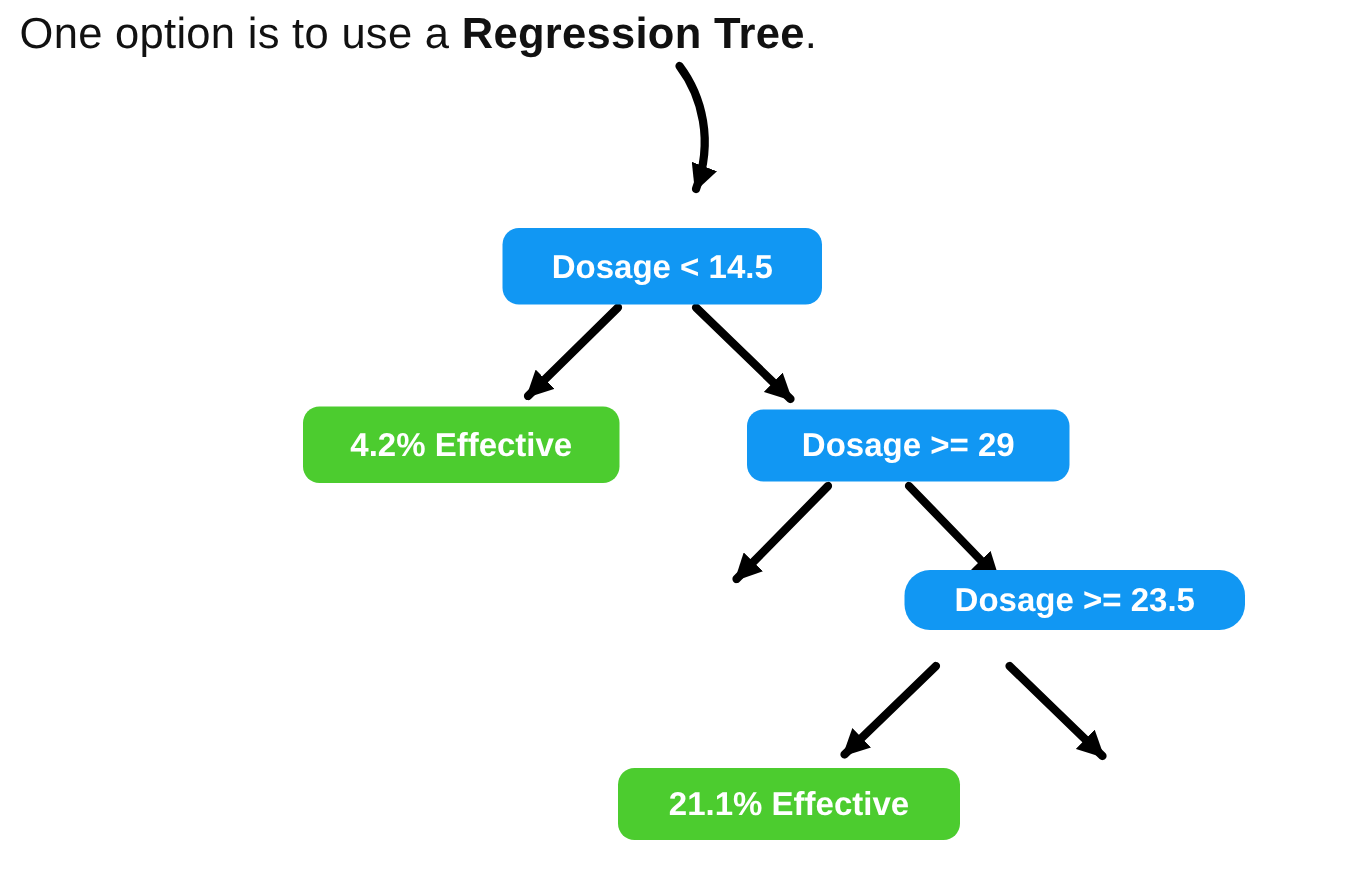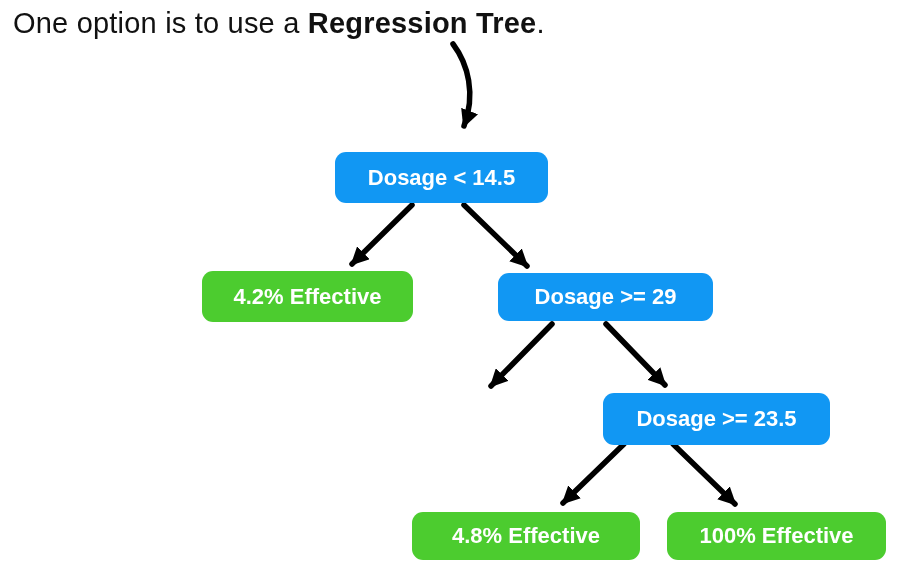--- a/index.html
+++ b/index.html
@@ -43,21 +43,21 @@
     justify-content: center;
     border-radius: 11px;
     font-size: 22px;
     font-weight: 700;
     white-space: nowrap;
   }
   .n0 { left: 335px; top: 152px; width: 213px; height: 51px; }
   .n1 { left: 182px; top: 271px; width: 211px; height: 51px; margin-left: 20px; }
   .n2 { left: 473px; top: 273px; width: 215px; height: 48px; }
   .n3 { left: 343px; top: 393px; width: 205px; height: 48px; }
-  .n4 { left: 603px; top: 393px; width: 227px; height: 52px; }
+  .n4 { left: 603px; top: 380px; width: 227px; height: 40px; border-radius: 17px; }
   .n5 { left: 412px; top: 512px; width: 228px; height: 48px; }
   .n6 { left: 667px; top: 512px; width: 219px; height: 48px; }
 </style>
 </head>
 <body style="background: rgb(255, 255, 255);">
 
 <div class="canvas">
 
   <div class="title" style="color: rgb(17, 17, 17);">
     <span>One option is to use a </span><span class="bold">Regression Tree</span><span>.</span>
@@ -75,16 +75,15 @@
     <line class="arrow-line" x1="552" y1="324" x2="491" y2="386" stroke-width="5.5" stroke-linecap="round" marker-end="url(#ah)" stroke="#000000"></line>
     <line class="arrow-line" x1="606" y1="324" x2="665" y2="385" stroke-width="5.5" stroke-linecap="round" marker-end="url(#ah)" stroke="#000000"></line>
     <line class="arrow-line" x1="624" y1="444" x2="563" y2="503" stroke-width="5.5" stroke-linecap="round" marker-end="url(#ah)" stroke="#000000"></line>
     <line class="arrow-line" x1="673" y1="444" x2="735" y2="504" stroke-width="5.5" stroke-linecap="round" marker-end="url(#ah)" stroke="#000000"></line>
   </svg>
 
   <div class="node n0 decision" style="background: rgb(17, 151, 243); color: rgb(255, 255, 255);">Dosage &lt; 14.5</div>
   <div class="node n1 leaf" style="background: rgb(76, 204, 47); color: rgb(255, 255, 255);">4.2% Effective</div>
   <div class="node n2 decision" style="background: rgb(17, 151, 243); color: rgb(255, 255, 255); margin-left: 25px;">Dosage &gt;= 29</div>
   <div class="node n4 decision" style="background: rgb(17, 151, 243); color: rgb(255, 255, 255);">Dosage &gt;= 23.5</div>
-  <div class="node n5 leaf" style="background: rgb(76, 204, 47); color: rgb(255, 255, 255);">4.8% Effective</div>
-  <div class="node n6 leaf" style="background: rgb(76, 204, 47); color: rgb(255, 255, 255);">100% Effective</div>
+  <div class="node n5 leaf" style="background: rgb(76, 204, 47); color: rgb(255, 255, 255);">21.1% Effective</div>
 
 </div>
 
 </body></html>

